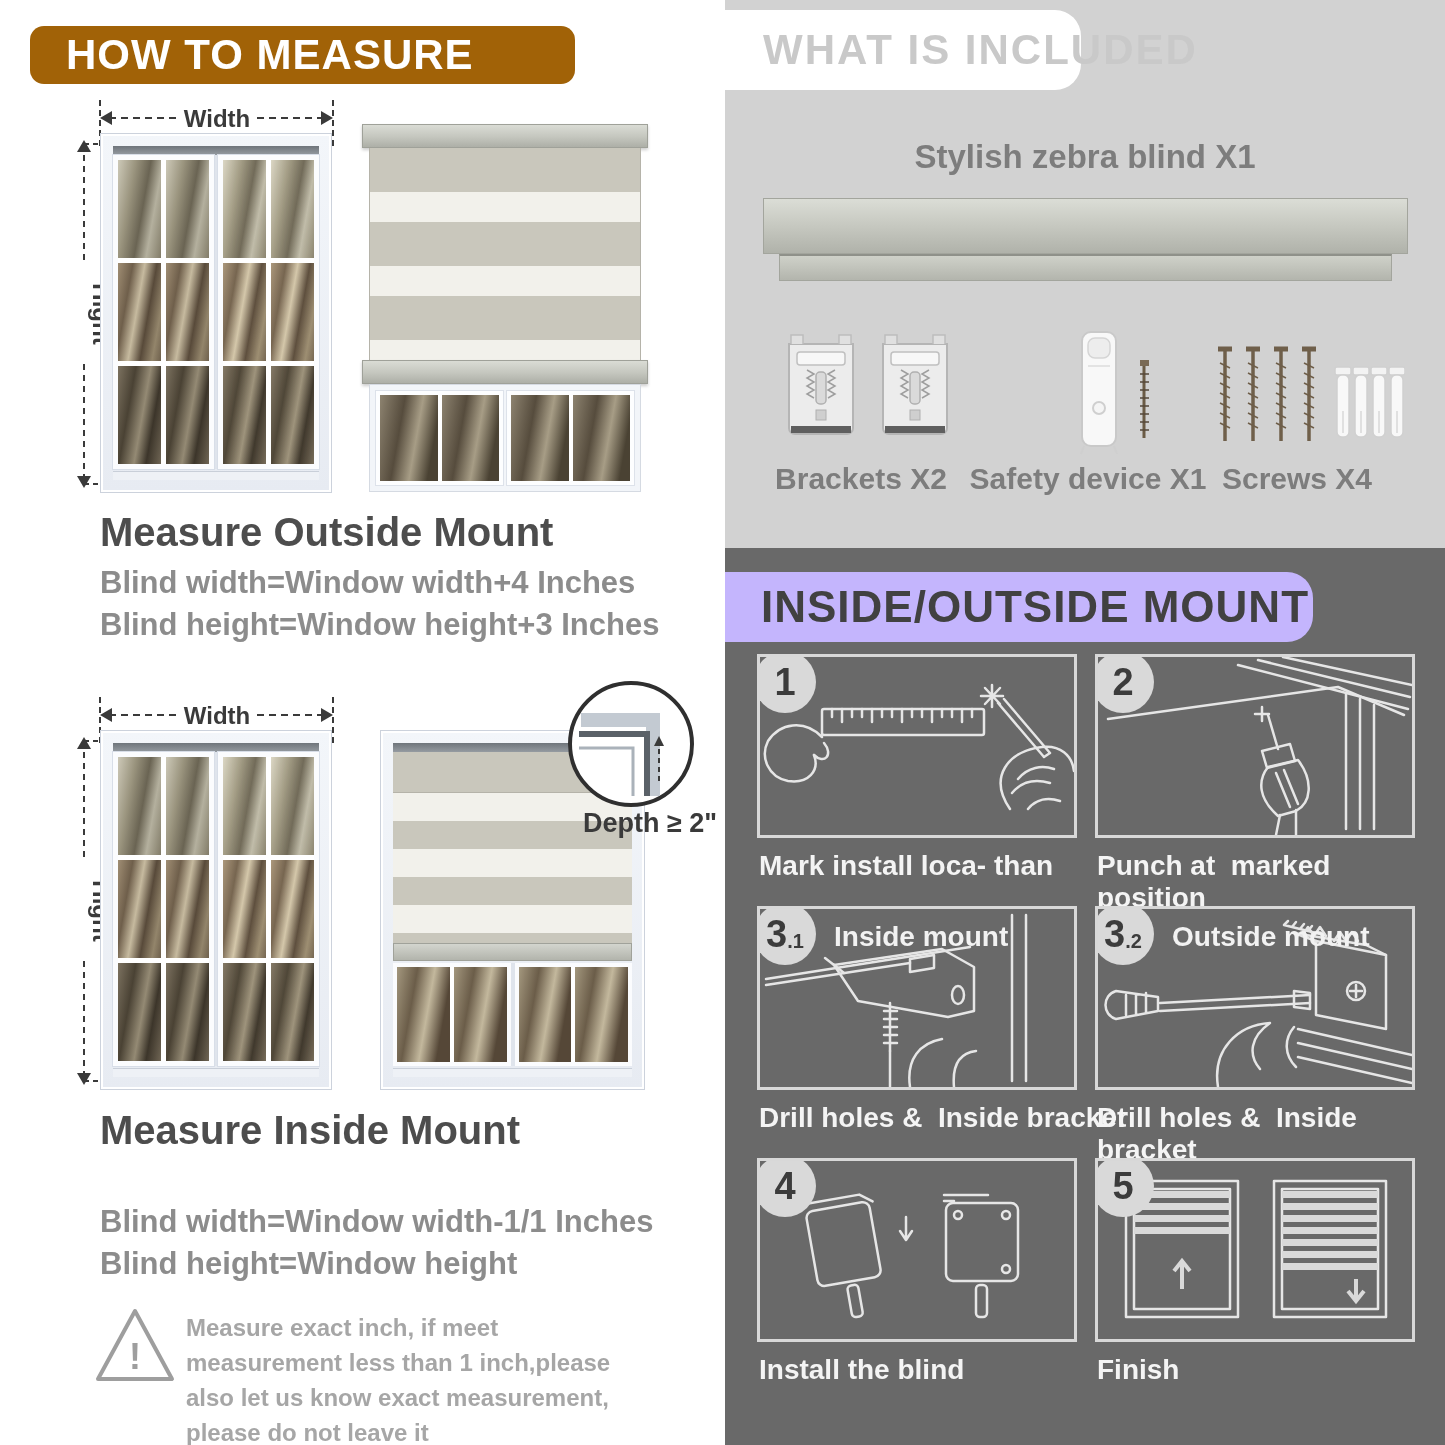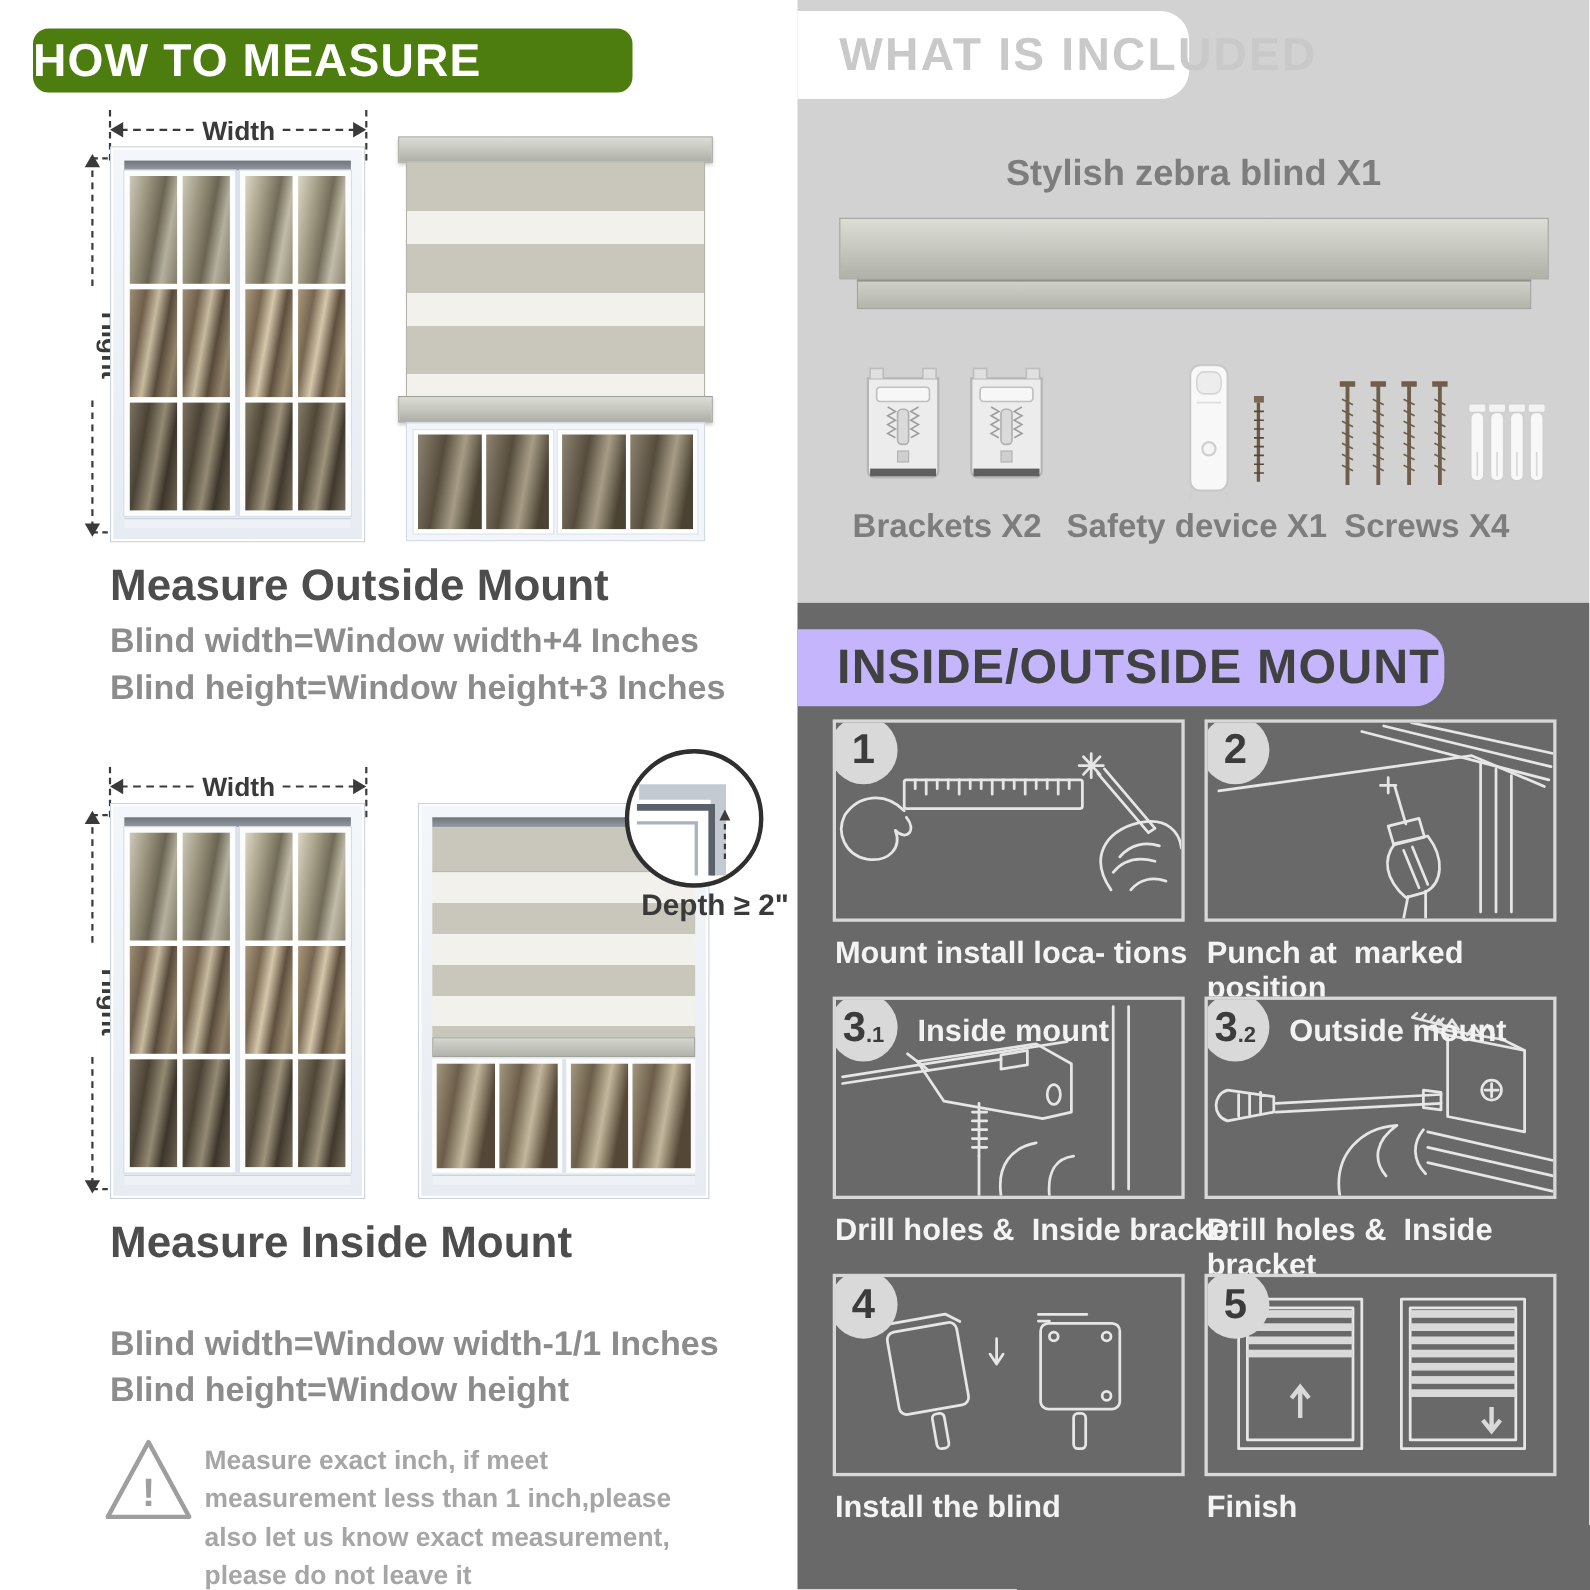--- a/index.html
+++ b/index.html
@@ -5,22 +5,22 @@
   html,body{margin:0;padding:0;}
   body{
     width:1445px;height:1445px;position:relative;background:#ffffff;
     font-family:"Liberation Sans", sans-serif;overflow:hidden;
   }
   .abs{position:absolute;}
 
   
   .left-col{left:0;top:0;width:725px;height:1445px;background:#fff;}
   .banner-htm{
-    left:30px;top:26px;width:545px;height:58px;background:#4d7c0f;border-radius:14px;
-    color:#fff;font-size:42px;font-weight:bold;line-height:58px;
+    left:30px;top:26px;width:545px;height:58px;background:#a16207;border-radius:14px;
+    color:#fff;font-size:42px;font-weight:bold;line-height:58px;padding-left:36px;
     letter-spacing:1px;box-sizing:border-box;white-space:nowrap;
   }
   .sec-title{font-size:40px;font-weight:bold;color:#4d4d4d;white-space:nowrap;}
   .sec-line{font-size:31px;font-weight:bold;color:#8c8c8c;white-space:nowrap;}
   .depth-label{font-size:27px;font-weight:bold;color:#3a3a3a;white-space:nowrap;}
   .warn-text{font-size:24px;font-weight:bold;color:#a6a6a6;line-height:35px;width:452px;}
 
   
   .window{
     box-sizing:border-box;display:flex;flex-direction:column;
@@ -387,21 +387,21 @@
         <path d="M72,52 v8 M82,52 v13 M92,52 v8 M102,52 v8 M112,52 v13 M122,52 v8 M132,52 v8 M142,52 v13 M152,52 v8 M162,52 v8 M172,52 v13 M182,52 v8 M192,52 v8 M202,52 v13 M212,52 v8"></path>
         <path d="M232,28 v22 M221,39 h22 M225,31 l15,16 M240,31 l-15,16"></path>
         <path d="M238,46 L284,100 M244,42 L290,96 M284,100 L290,96"></path>
         <path d="M62,80 C44,62 20,66 8,84 C0,100 8,120 28,124 C48,127 60,114 54,98"></path>
         <path d="M54,98 C64,108 74,98 64,86"></path>
         <path d="M250,152 C228,120 248,94 282,90 C300,88 312,98 314,114"></path>
         <path d="M258,122 C268,110 282,108 294,112 M252,136 C262,124 276,122 290,126 M268,152 C276,142 288,140 300,144"></path>
       </g>
     </svg>
   </div>
-  <div class="caption c1 r1c">Mount install loca- tions</div>
+  <div class="caption c1 r1c">Mark install loca- than</div>
 
   <div class="panel p2 r1p">
     <div class="badge">
         <span class="badge-num">2</span>
         <span class="badge-sub"></span>
       </div>
     <svg viewBox="0 0 314 178">
       <g class="lineart">
         <path d="M140,8 L310,52 M160,3 L312,40 M185,0 L314,28"></path>
         <path d="M10,62 L240,30 L306,58"></path>

